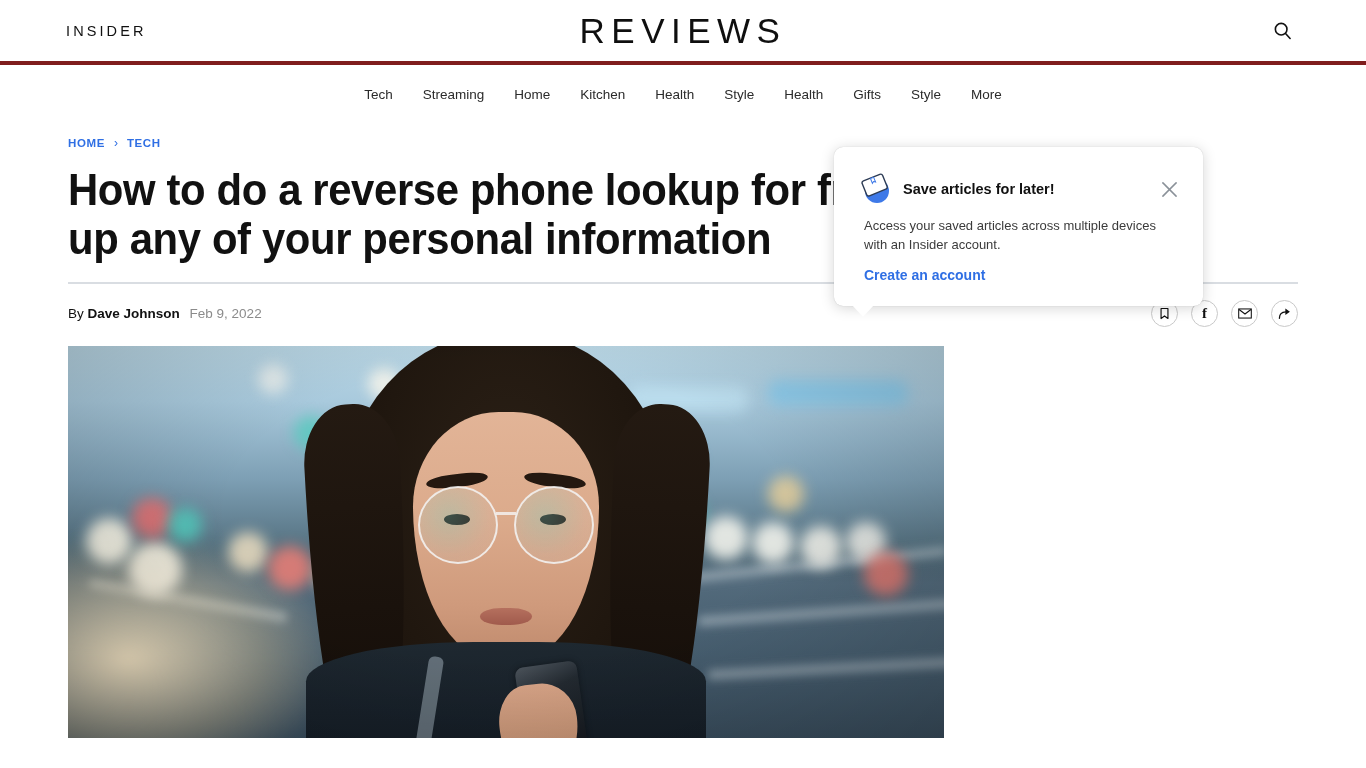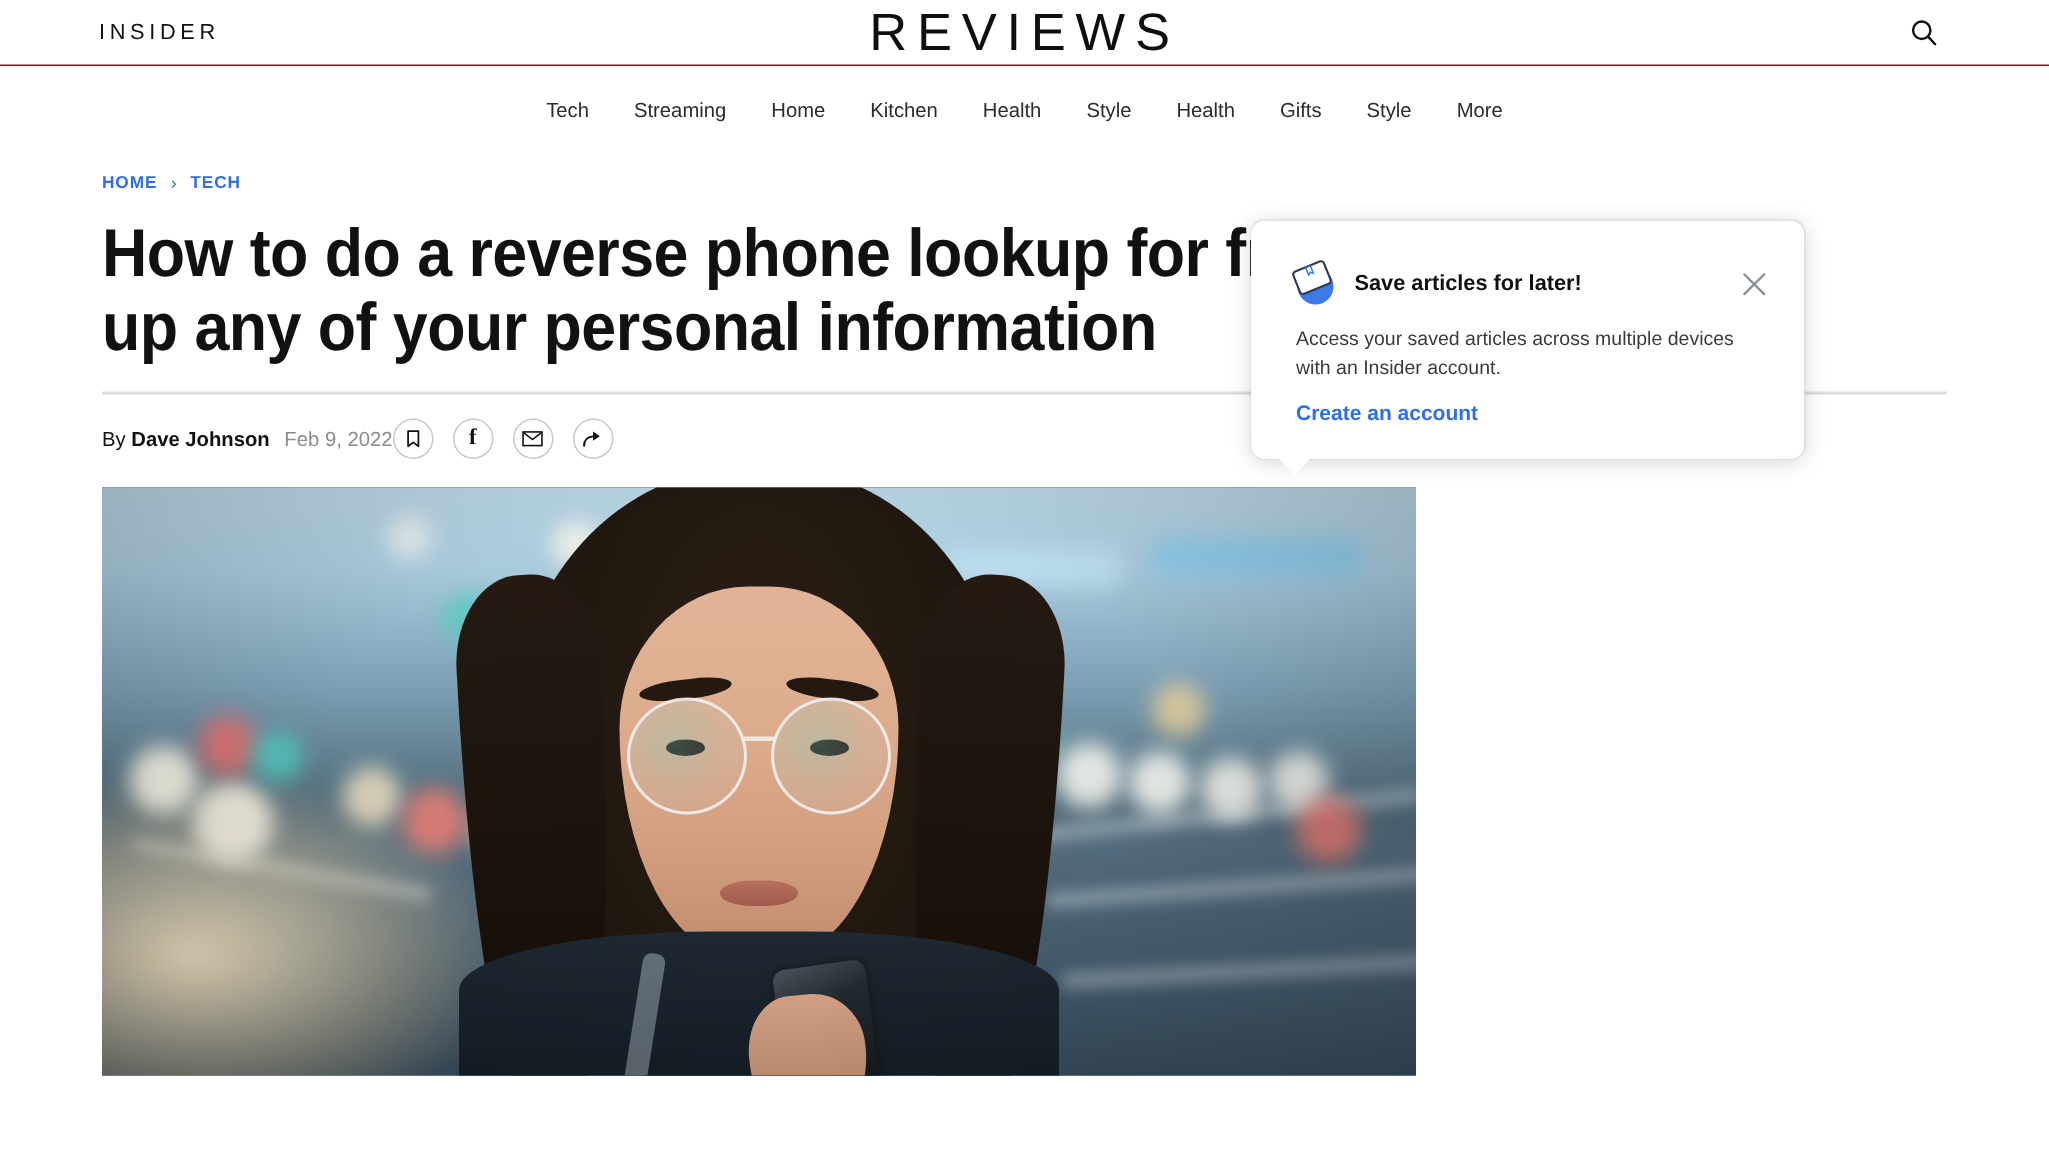--- a/index.html
+++ b/index.html
@@ -7,22 +7,22 @@
     width: 1366px; height: 768px;
     background: #ffffff;
     font-family: "Liberation Sans", sans-serif;
     overflow: hidden;
   }
   .page { position: relative; width: 1366px; height: 768px; background:#fff; }
 
   
   .masthead {
     position: relative;
-    height: 44px;
-    border-bottom: 1px solid #7f1d1d;
+    height: 65px;
+    border-bottom: 4px solid #7f1d1d;
     display: flex; align-items: center;
   }
   .brand {
     position: absolute; left: 66px; top: 50%; transform: translateY(-50%);
     font-size: 14.5px; letter-spacing: 3.1px; font-weight: 400;
     color: #111; font-family: "Liberation Sans", sans-serif;
   }
   .vertical-title {
     position: absolute; left: 50%; top: 50%;
     transform: translate(-50%, -50%);
@@ -72,21 +72,21 @@
     transform-origin: left center;
   }
 
   .rule {
     margin-top: 19px;
     height: 2px; background: #d9dde2; width: 1230px;
   }
 
   .byline-row {
     margin-top: 16px;
-    display: flex; align-items: center; 
+    display: flex; align-items: center; justify-content: space-between;
     width: 1230px;
   }
   .byline { font-size: 13.5px; color: #111; }
   .byline .author { font-weight: 700; }
   .byline .date { color: #8b8b8b; margin-left: 6px; font-weight: 400; }
 
   .share-row { display: flex; gap: 13px; align-items: center; }
   .share-btn {
     width: 27px; height: 27px; border-radius: 50%;
     border: 1px solid #c9c9c9; background: #fff;

